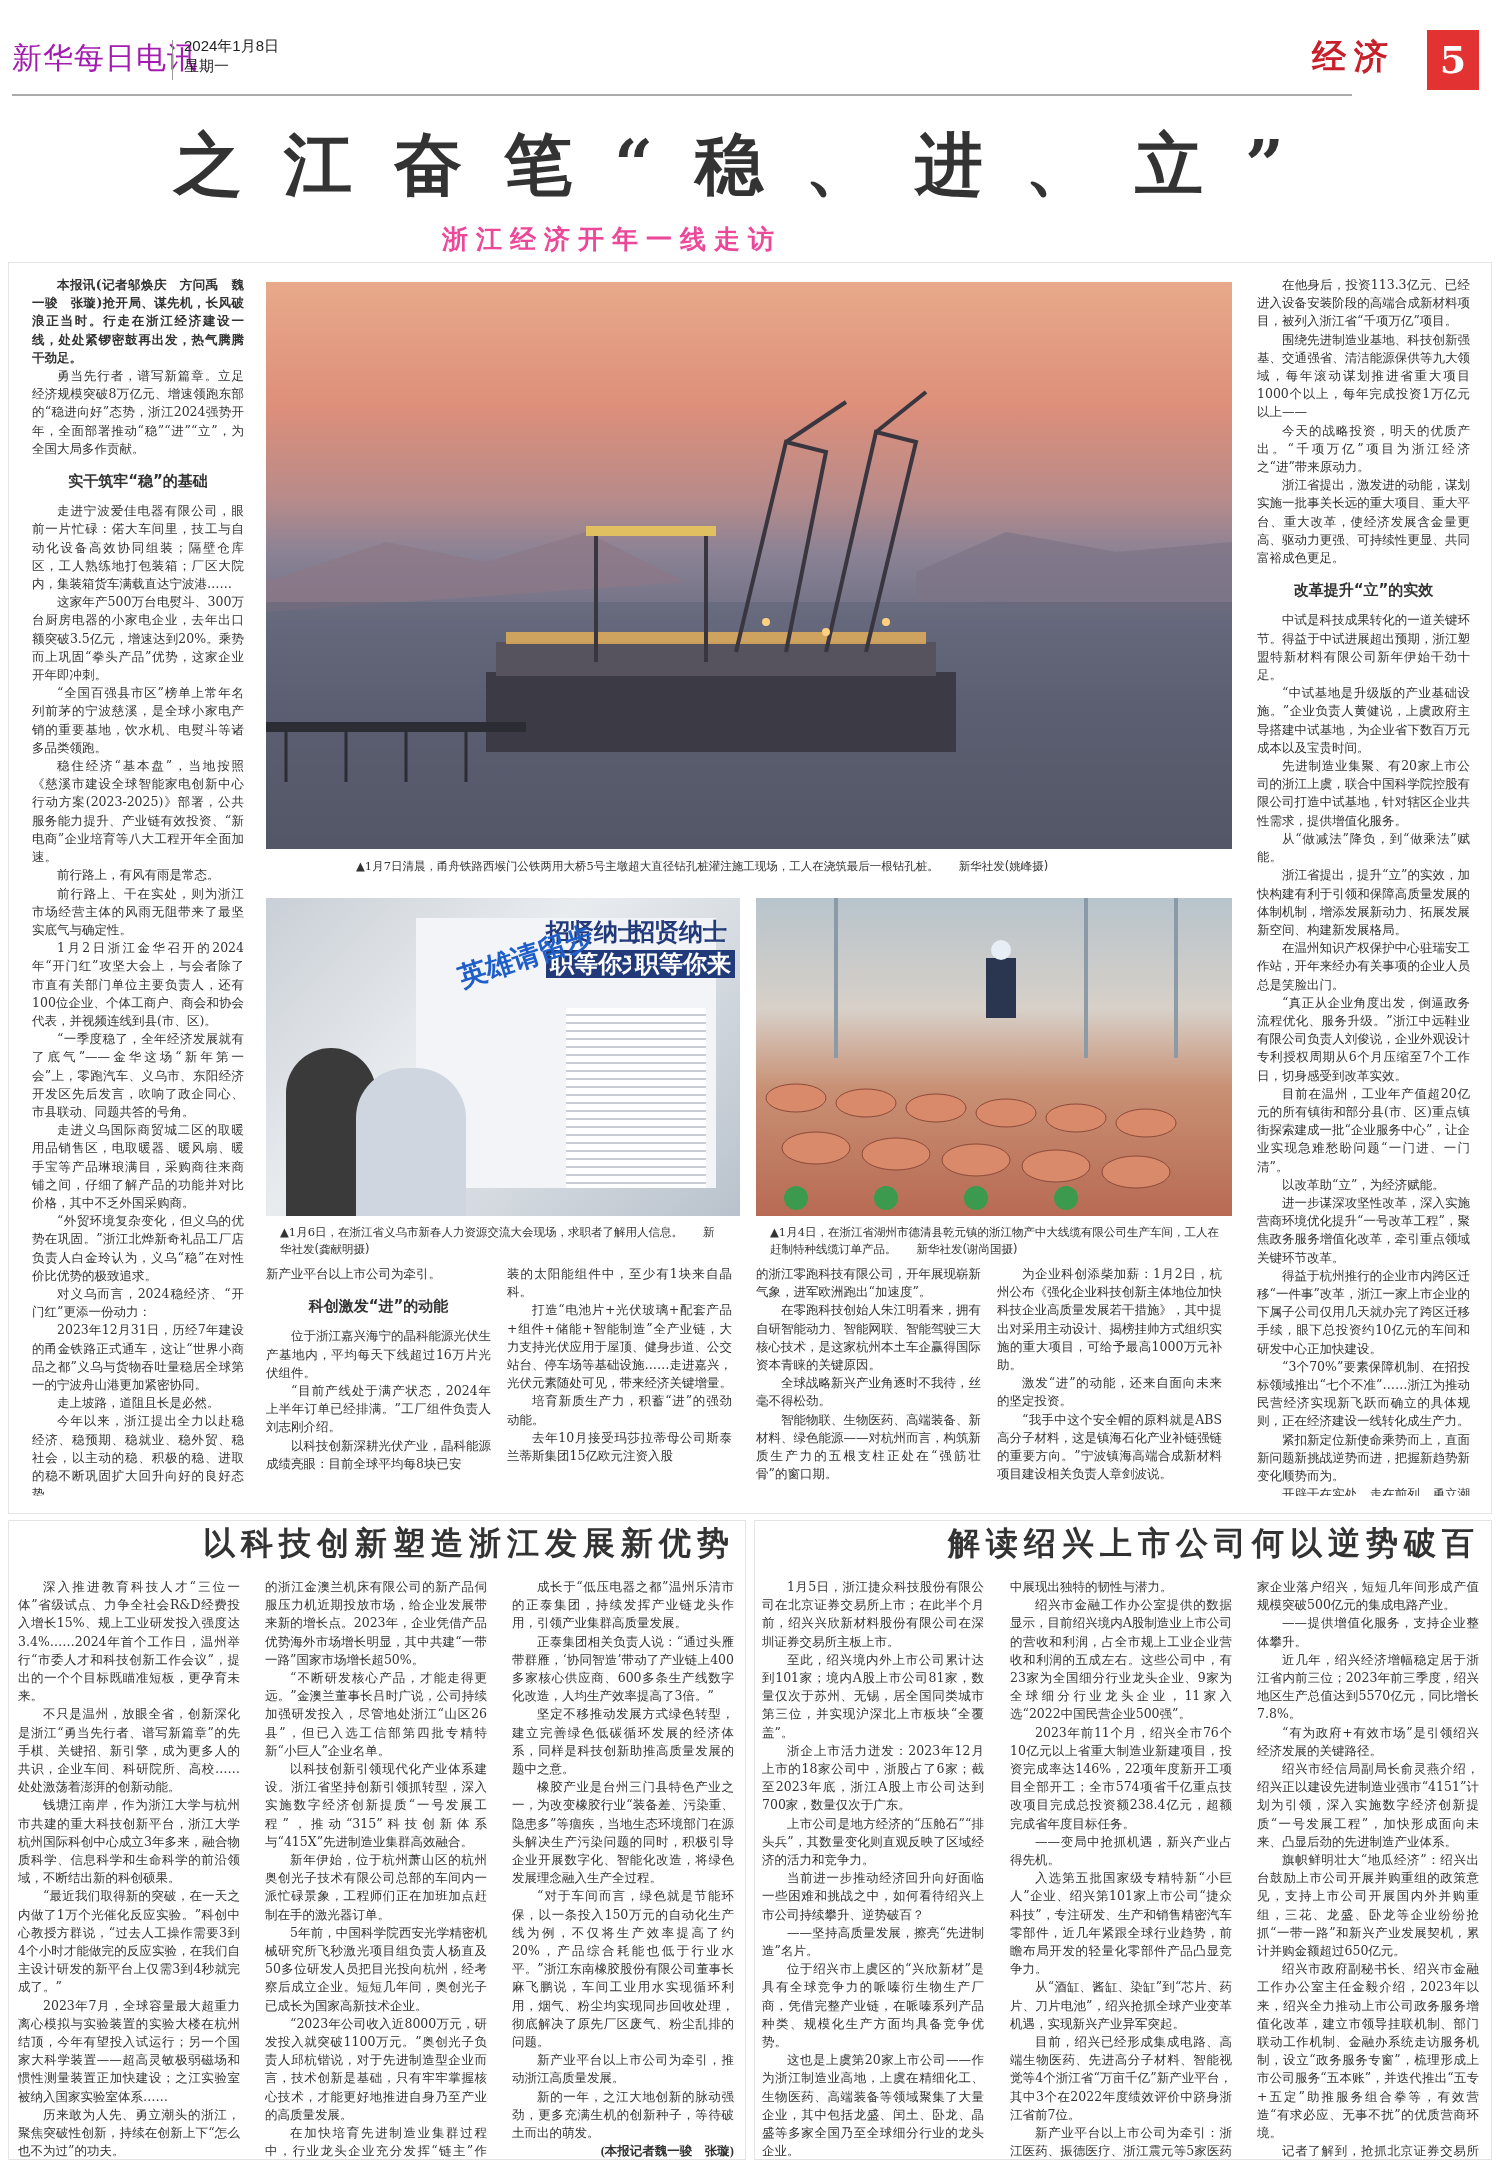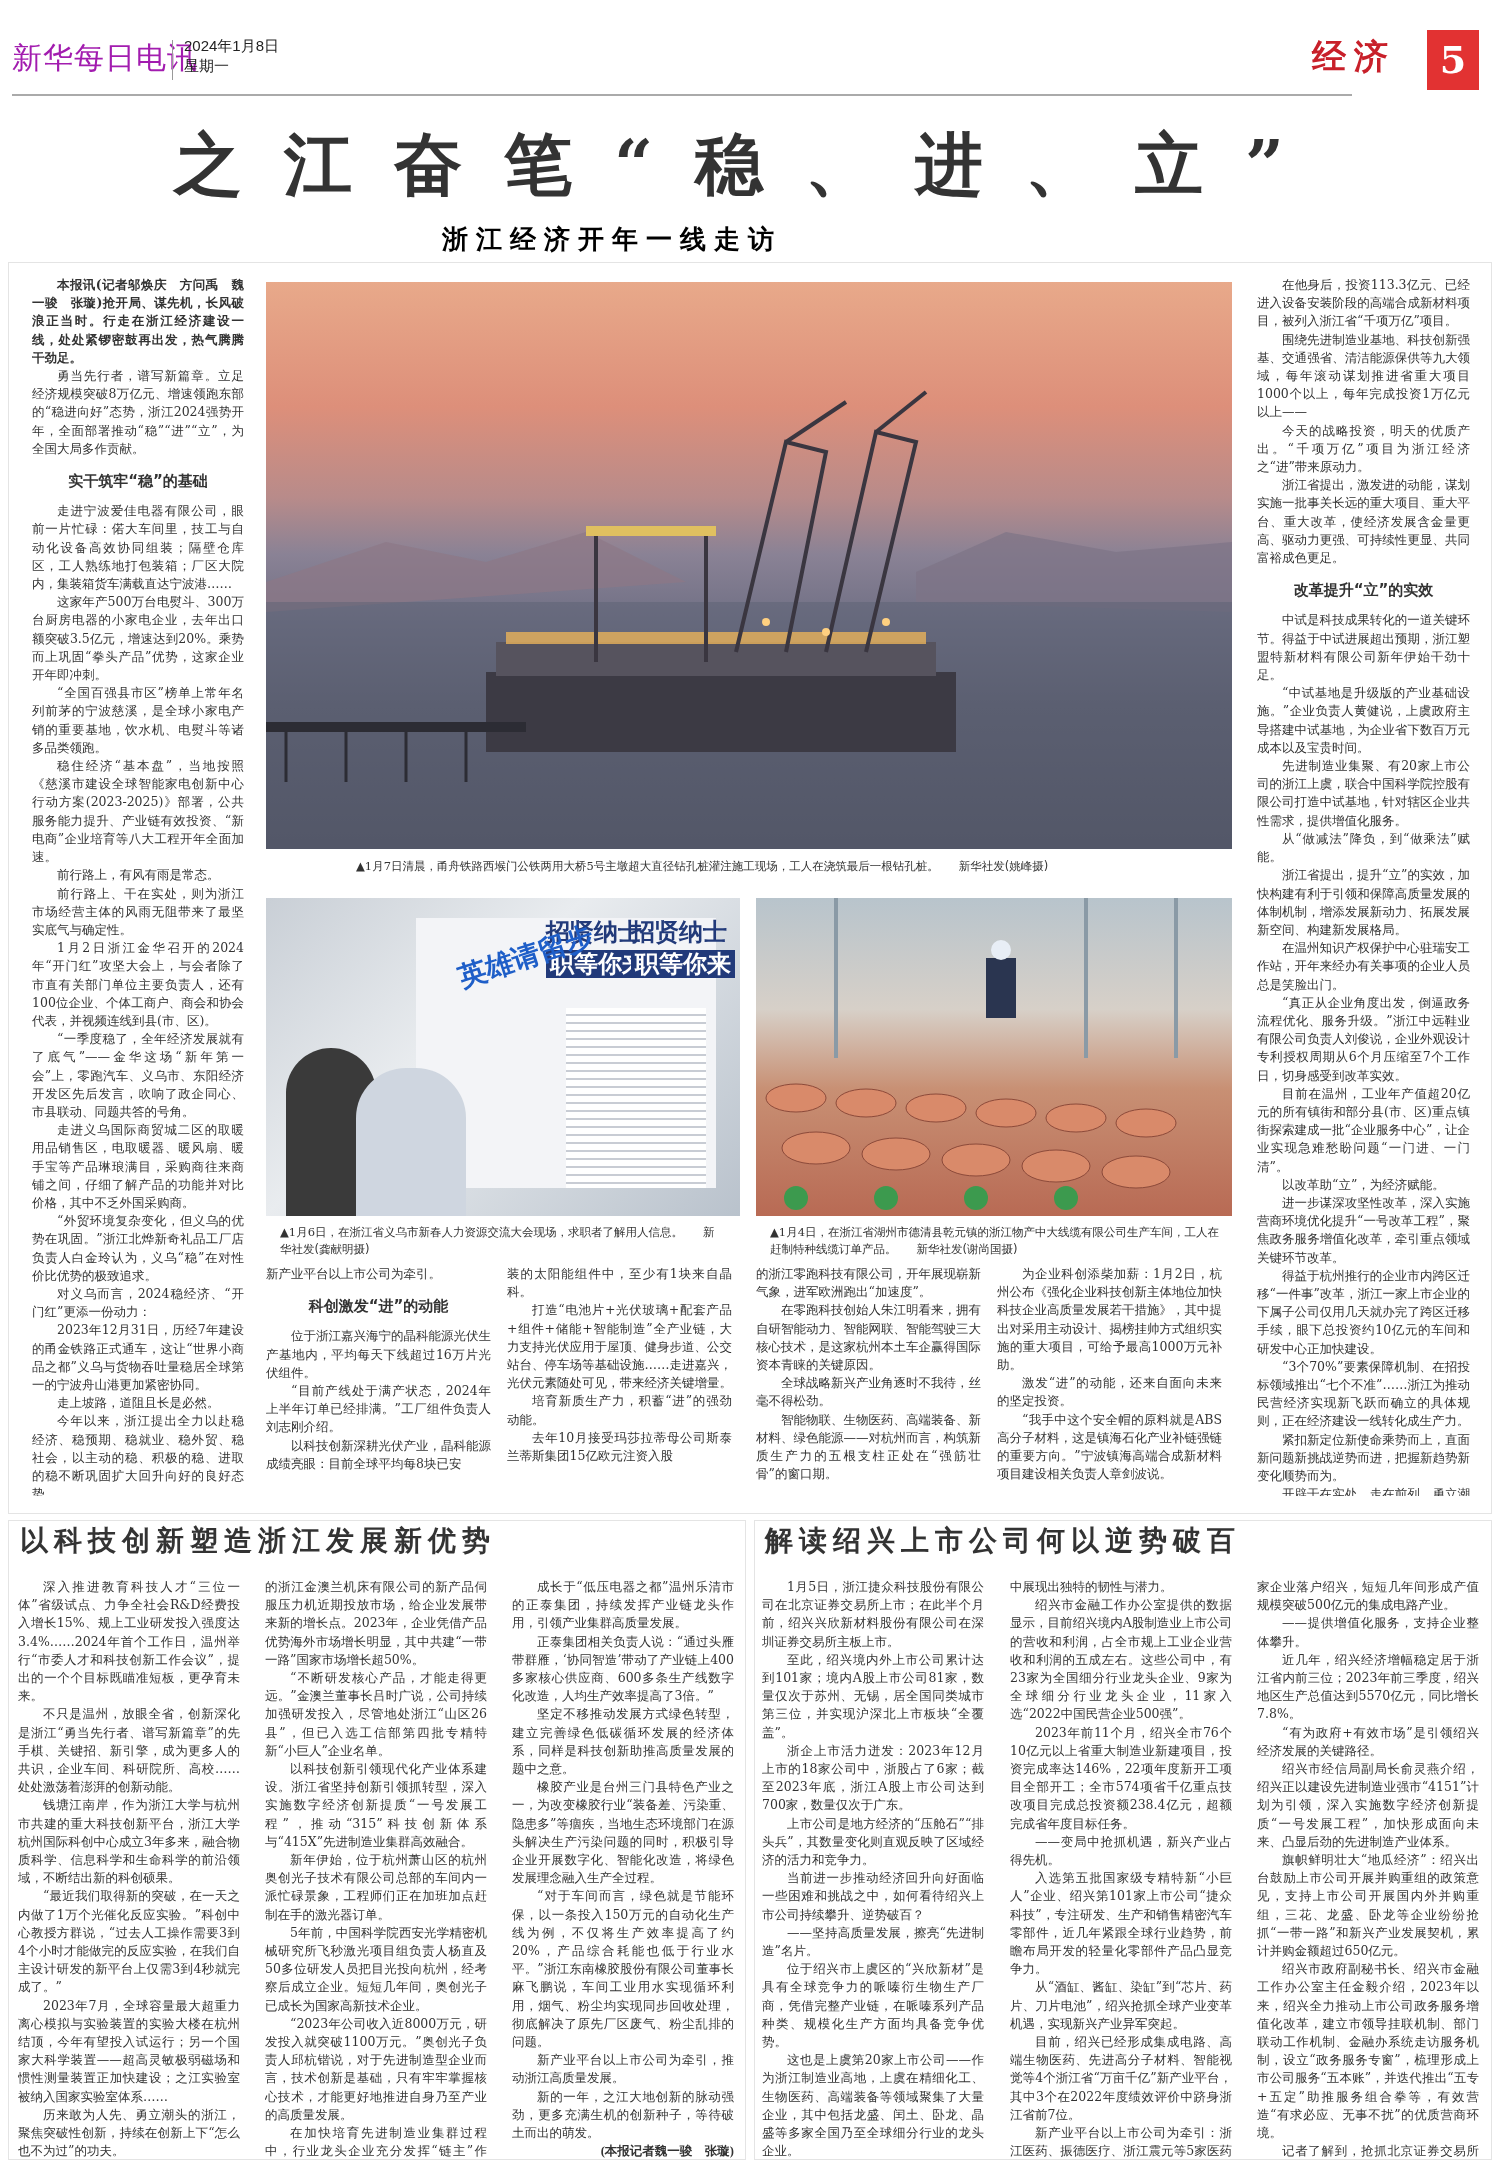--- a/index.html
+++ b/index.html
@@ -5,28 +5,28 @@
 *{box-sizing:border-box;margin:0;padding:0}
 body{width:1500px;height:2173px;background:#fff;font-family:"DejaVu Serif",serif;color:#222;position:relative;overflow:hidden}
 .masthead{position:absolute;left:12px;top:30px;width:1476px;height:80px}
 .logo{position:absolute;left:0;top:8px;font-family:"DejaVu Serif",serif;font-size:30px;color:#a21caf;font-weight:normal;letter-spacing:1px}
 .vsep{position:absolute;left:160px;top:10px;width:1px;height:40px;background:#999}
 .date{position:absolute;left:172px;top:6px;font-family:"Liberation Sans",sans-serif;font-size:15px;color:#222;line-height:20px}
 .hrule{position:absolute;left:0;top:64px;width:1340px;height:2px;background:#aaa}
 .section{position:absolute;left:1300px;top:4px;font-size:34px;color:#c8202a;font-weight:bold;letter-spacing:8px}
 .pageno{position:absolute;left:1415px;top:0;width:52px;height:60px;background:#e23232;color:#fff;font-size:38px;font-weight:bold;text-align:center;line-height:60px}
 .title{position:absolute;left:120px;top:120px;width:1260px;text-align:center;font-size:68px;font-weight:bold;letter-spacing:42px;color:#333}
-.subtitle{position:absolute;left:0;top:222px;width:1224px;text-align:center;font-family:"DejaVu Sans",sans-serif;font-size:26px;letter-spacing:8px;color:#000000;font-weight:bold}
+.subtitle{position:absolute;left:0;top:222px;width:1224px;text-align:center;font-family:"DejaVu Sans",sans-serif;font-size:26px;letter-spacing:8px;color:#ec4899;font-weight:bold}
 .col{position:absolute;font-size:12.5px;line-height:18.2px;text-align:justify;color:#333}
 .col p{text-indent:2em}
 .col h3{text-align:center;font-family:"DejaVu Sans",sans-serif;font-size:15px;font-weight:bold;margin:14px 0 12px;text-indent:0}
 .photo{position:absolute;overflow:hidden}
 .caption{position:absolute;font-size:11.5px;line-height:17px;color:#333}
 .caption .credit{font-family:"DejaVu Sans",sans-serif;font-weight:normal;margin-left:20px}
-.bighead{position:absolute;font-size:28px;letter-spacing:6px;color:#333;text-align:left;font-weight:bold}
+.bighead{position:absolute;font-size:32px;letter-spacing:6px;color:#333;text-align:right;font-weight:bold}
 .boxline{position:absolute;border:1px solid #ddd}
 .sig{text-align:right;font-family:Liberation Serif, serif;font-weight:bold;text-indent:0!important}
 </style>
 </head>
 <body>
 
 <div class="masthead">
   <div class="logo">新华每日电讯</div>
   <div class="vsep"></div>
   <div class="date">

